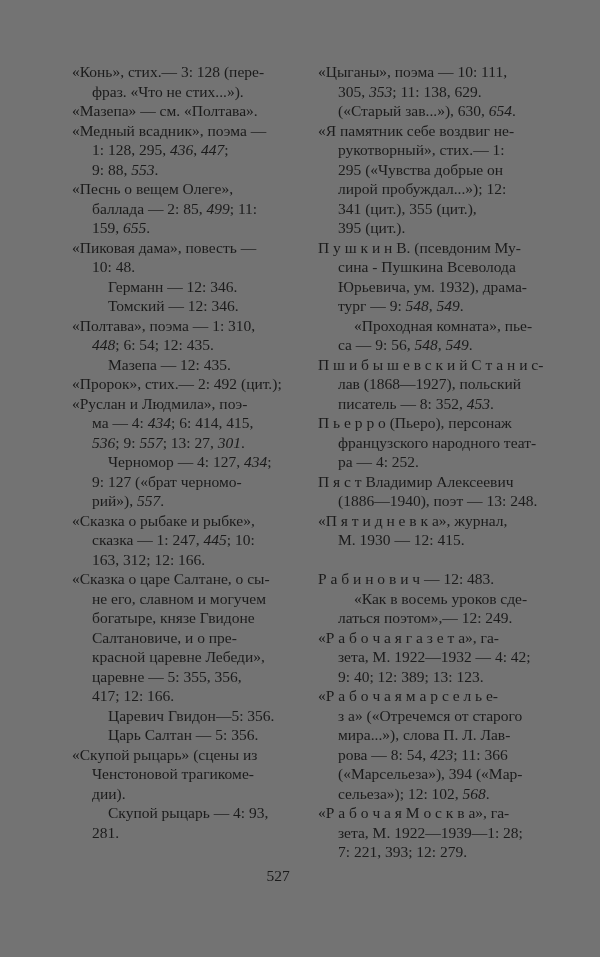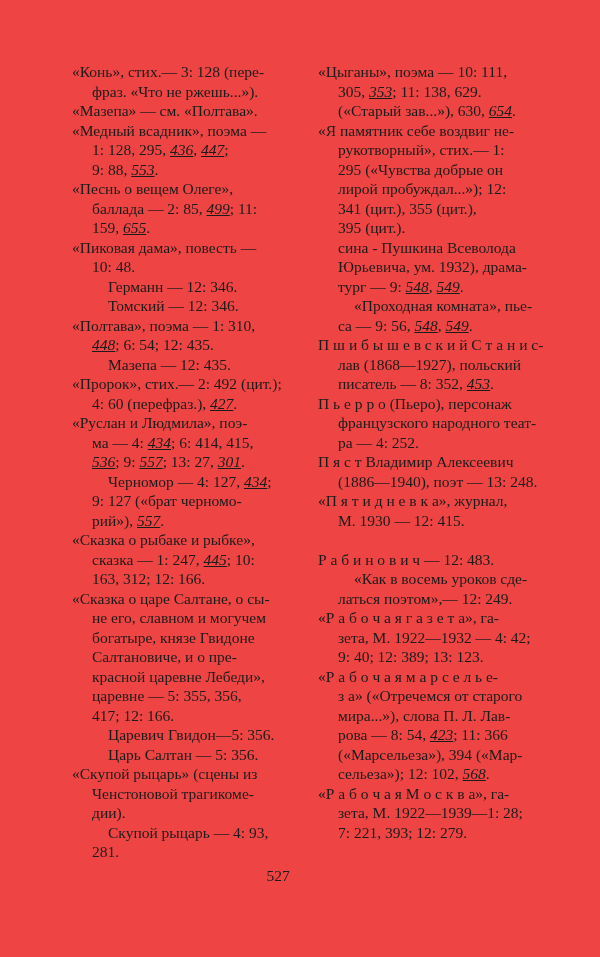--- a/index.html
+++ b/index.html
@@ -13,58 +13,57 @@
     color: #1b1b1b;
     font-family: "Liberation Serif", "DejaVu Serif", serif;
     font-size: 15.5px;
     line-height: 19.5px;
     padding: 62px 0 0 72px;
     overflow: hidden;
   }
   .columns { display: flex; gap: 12px; }
   .col { width: 234px; }
   .line { text-align: left; }
-  .line i { font-style: italic; text-decoration: underline; }
+  .line i { font-style: italic; }
   .i0 { padding-left: 0; }
   .i1 { padding-left: 20px; }
   .i2 { padding-left: 36px; }
   .blank { height: 19.5px; }
   .page-number {
     position: absolute;
     left: 0;
     width: 556px;
     bottom: 72px;
     text-align: center;
     font-size: 15.5px;
   }
 </style>
 </head>
 <body>
 
-<div class="page" style="background: #ef4444; color: rgb(27, 27, 27);">
+<div class="page" style="background: #737373; color: rgb(27, 27, 27);">
   <div class="columns">
     <div class="col" id="col-left">
         <div class="line i0">«Конь», стих.— 3: 128 (пере-</div>
-        <div class="line i1">фраз. «Что не ржешь...»).</div>
+        <div class="line i1">фраз. «Что не стих...»).</div>
         <div class="line i0">«Мазепа» — см. «Полтава».</div>
         <div class="line i0">«Медный всадник», поэма —</div>
         <div class="line i1">1: 128, 295, <i>436</i>, <i>447</i>;</div>
         <div class="line i1">9: 88, <i>553</i>.</div>
         <div class="line i0">«Песнь о вещем Олеге»,</div>
         <div class="line i1">баллада — 2: 85, <i>499</i>; 11:</div>
         <div class="line i1">159, <i>655</i>.</div>
         <div class="line i0">«Пиковая дама», повесть —</div>
         <div class="line i1">10: 48.</div>
         <div class="line i2">Германн — 12: 346.</div>
         <div class="line i2">Томский — 12: 346.</div>
         <div class="line i0">«Полтава», поэма — 1: 310,</div>
         <div class="line i1"><i>448</i>; 6: 54; 12: 435.</div>
         <div class="line i2">Мазепа — 12: 435.</div>
         <div class="line i0">«Пророк», стих.— 2: 492 (цит.);</div>
-        <div class="line i1">4: 60 (перефраз.), <i>427</i>.</div>
         <div class="line i0">«Руслан и Людмила», поэ-</div>
         <div class="line i1">ма — 4: <i>434</i>; 6: 414, 415,</div>
         <div class="line i1"><i>536</i>; 9: <i>557</i>; 13: 27, <i>301</i>.</div>
         <div class="line i2">Черномор — 4: 127, <i>434</i>;</div>
         <div class="line i1">9: 127 («брат черномо-</div>
         <div class="line i1">рий»), <i>557</i>.</div>
         <div class="line i0">«Сказка о рыбаке и рыбке»,</div>
         <div class="line i1">сказка — 1: 247, <i>445</i>; 10:</div>
         <div class="line i1">163, 312; 12: 166.</div>
         <div class="line i0">«Сказка о царе Салтане, о сы-</div>
@@ -85,20 +84,21 @@
     <div class="col" id="col-right">
         <div class="line i0">«Цыганы», поэма — 10: 111,</div>
         <div class="line i1">305, <i>353</i>; 11: 138, 629.</div>
         <div class="line i1">(«Старый зав...»), 630, <i>654</i>.</div>
         <div class="line i0">«Я памятник себе воздвиг не-</div>
         <div class="line i1">рукотворный», стих.— 1:</div>
         <div class="line i1">295 («Чувства добрые он</div>
         <div class="line i1">лирой пробуждал...»); 12:</div>
         <div class="line i1">341 (цит.), 355 (цит.),</div>
         <div class="line i1">395 (цит.).</div>
+        <div class="line i0">П у ш к и н В. (псевдоним Му-</div>
         <div class="line i1">сина - Пушкина Всеволода</div>
         <div class="line i1">Юрьевича, ум. 1932), драма-</div>
         <div class="line i1">тург — 9: <i>548</i>, <i>549</i>.</div>
         <div class="line i2">«Проходная комната», пье-</div>
         <div class="line i1">са — 9: 56, <i>548</i>, <i>549</i>.</div>
         <div class="line i0">П ш и б ы ш е в с к и й  С т а н и с-</div>
         <div class="line i1">лав (1868—1927), польский</div>
         <div class="line i1">писатель — 8: 352, <i>453</i>.</div>
         <div class="line i0">П ь е р р о (Пьеро), персонаж</div>
         <div class="line i1">французского народного теат-</div>

